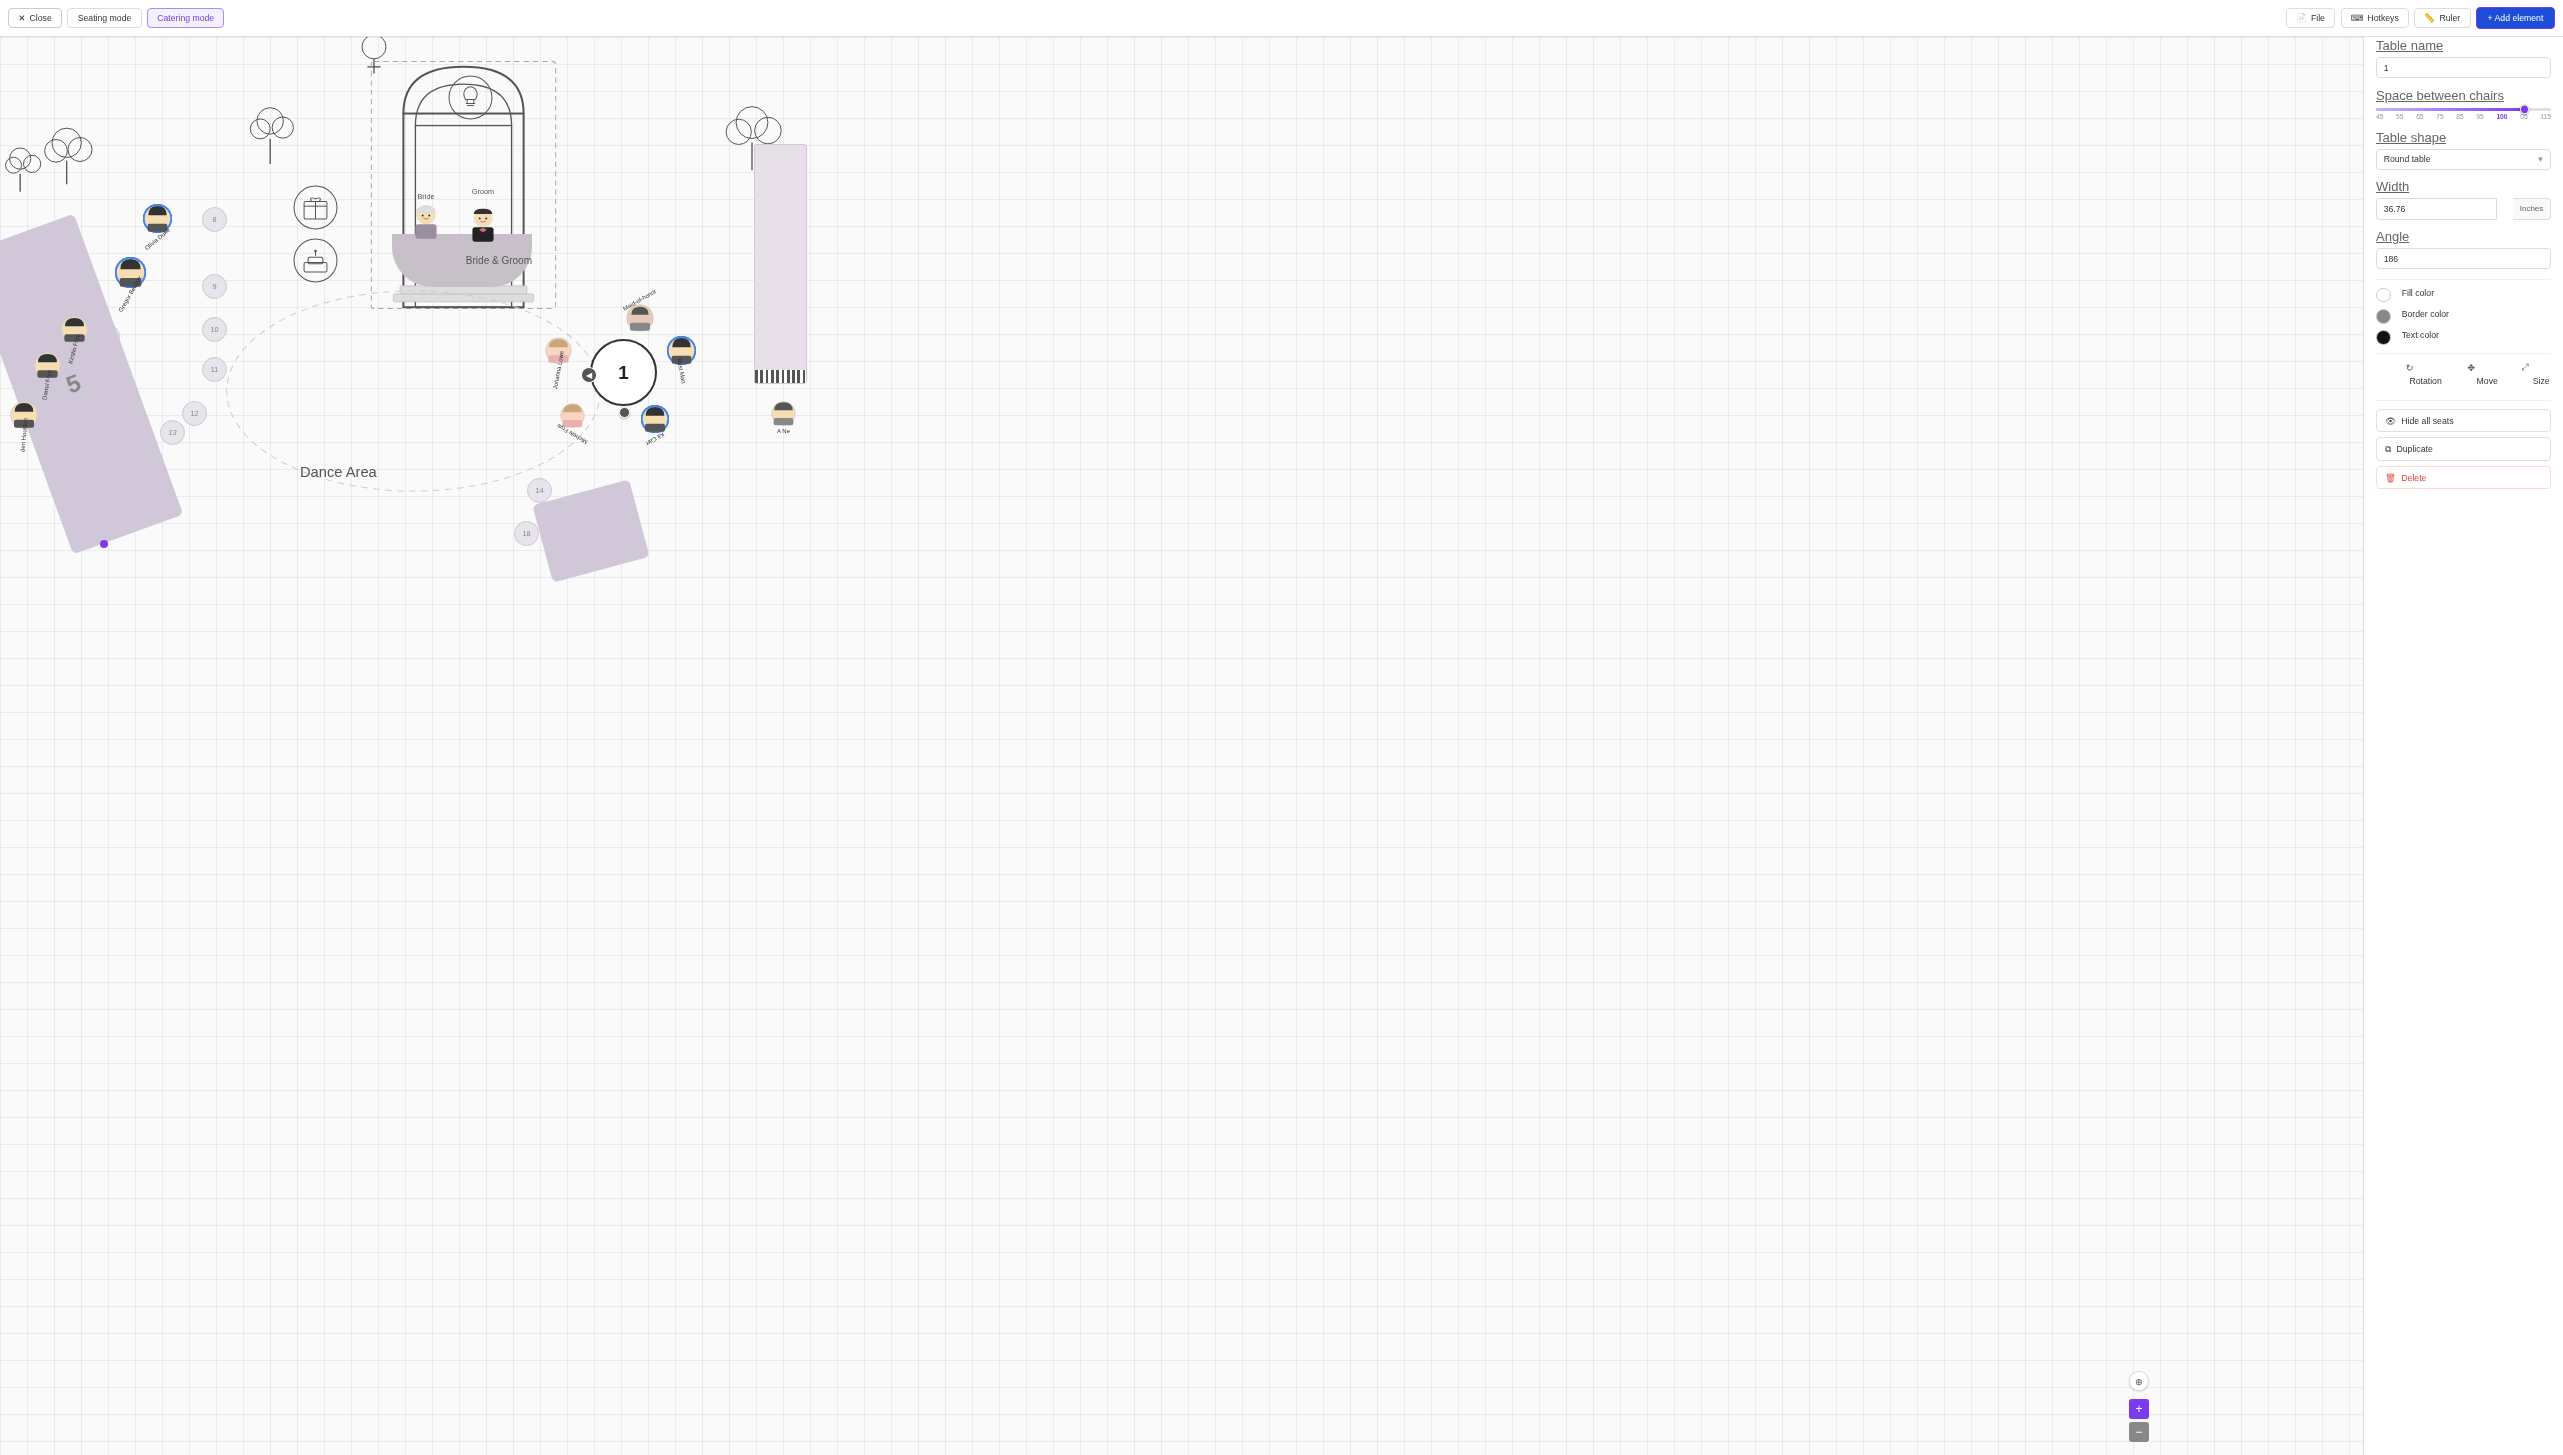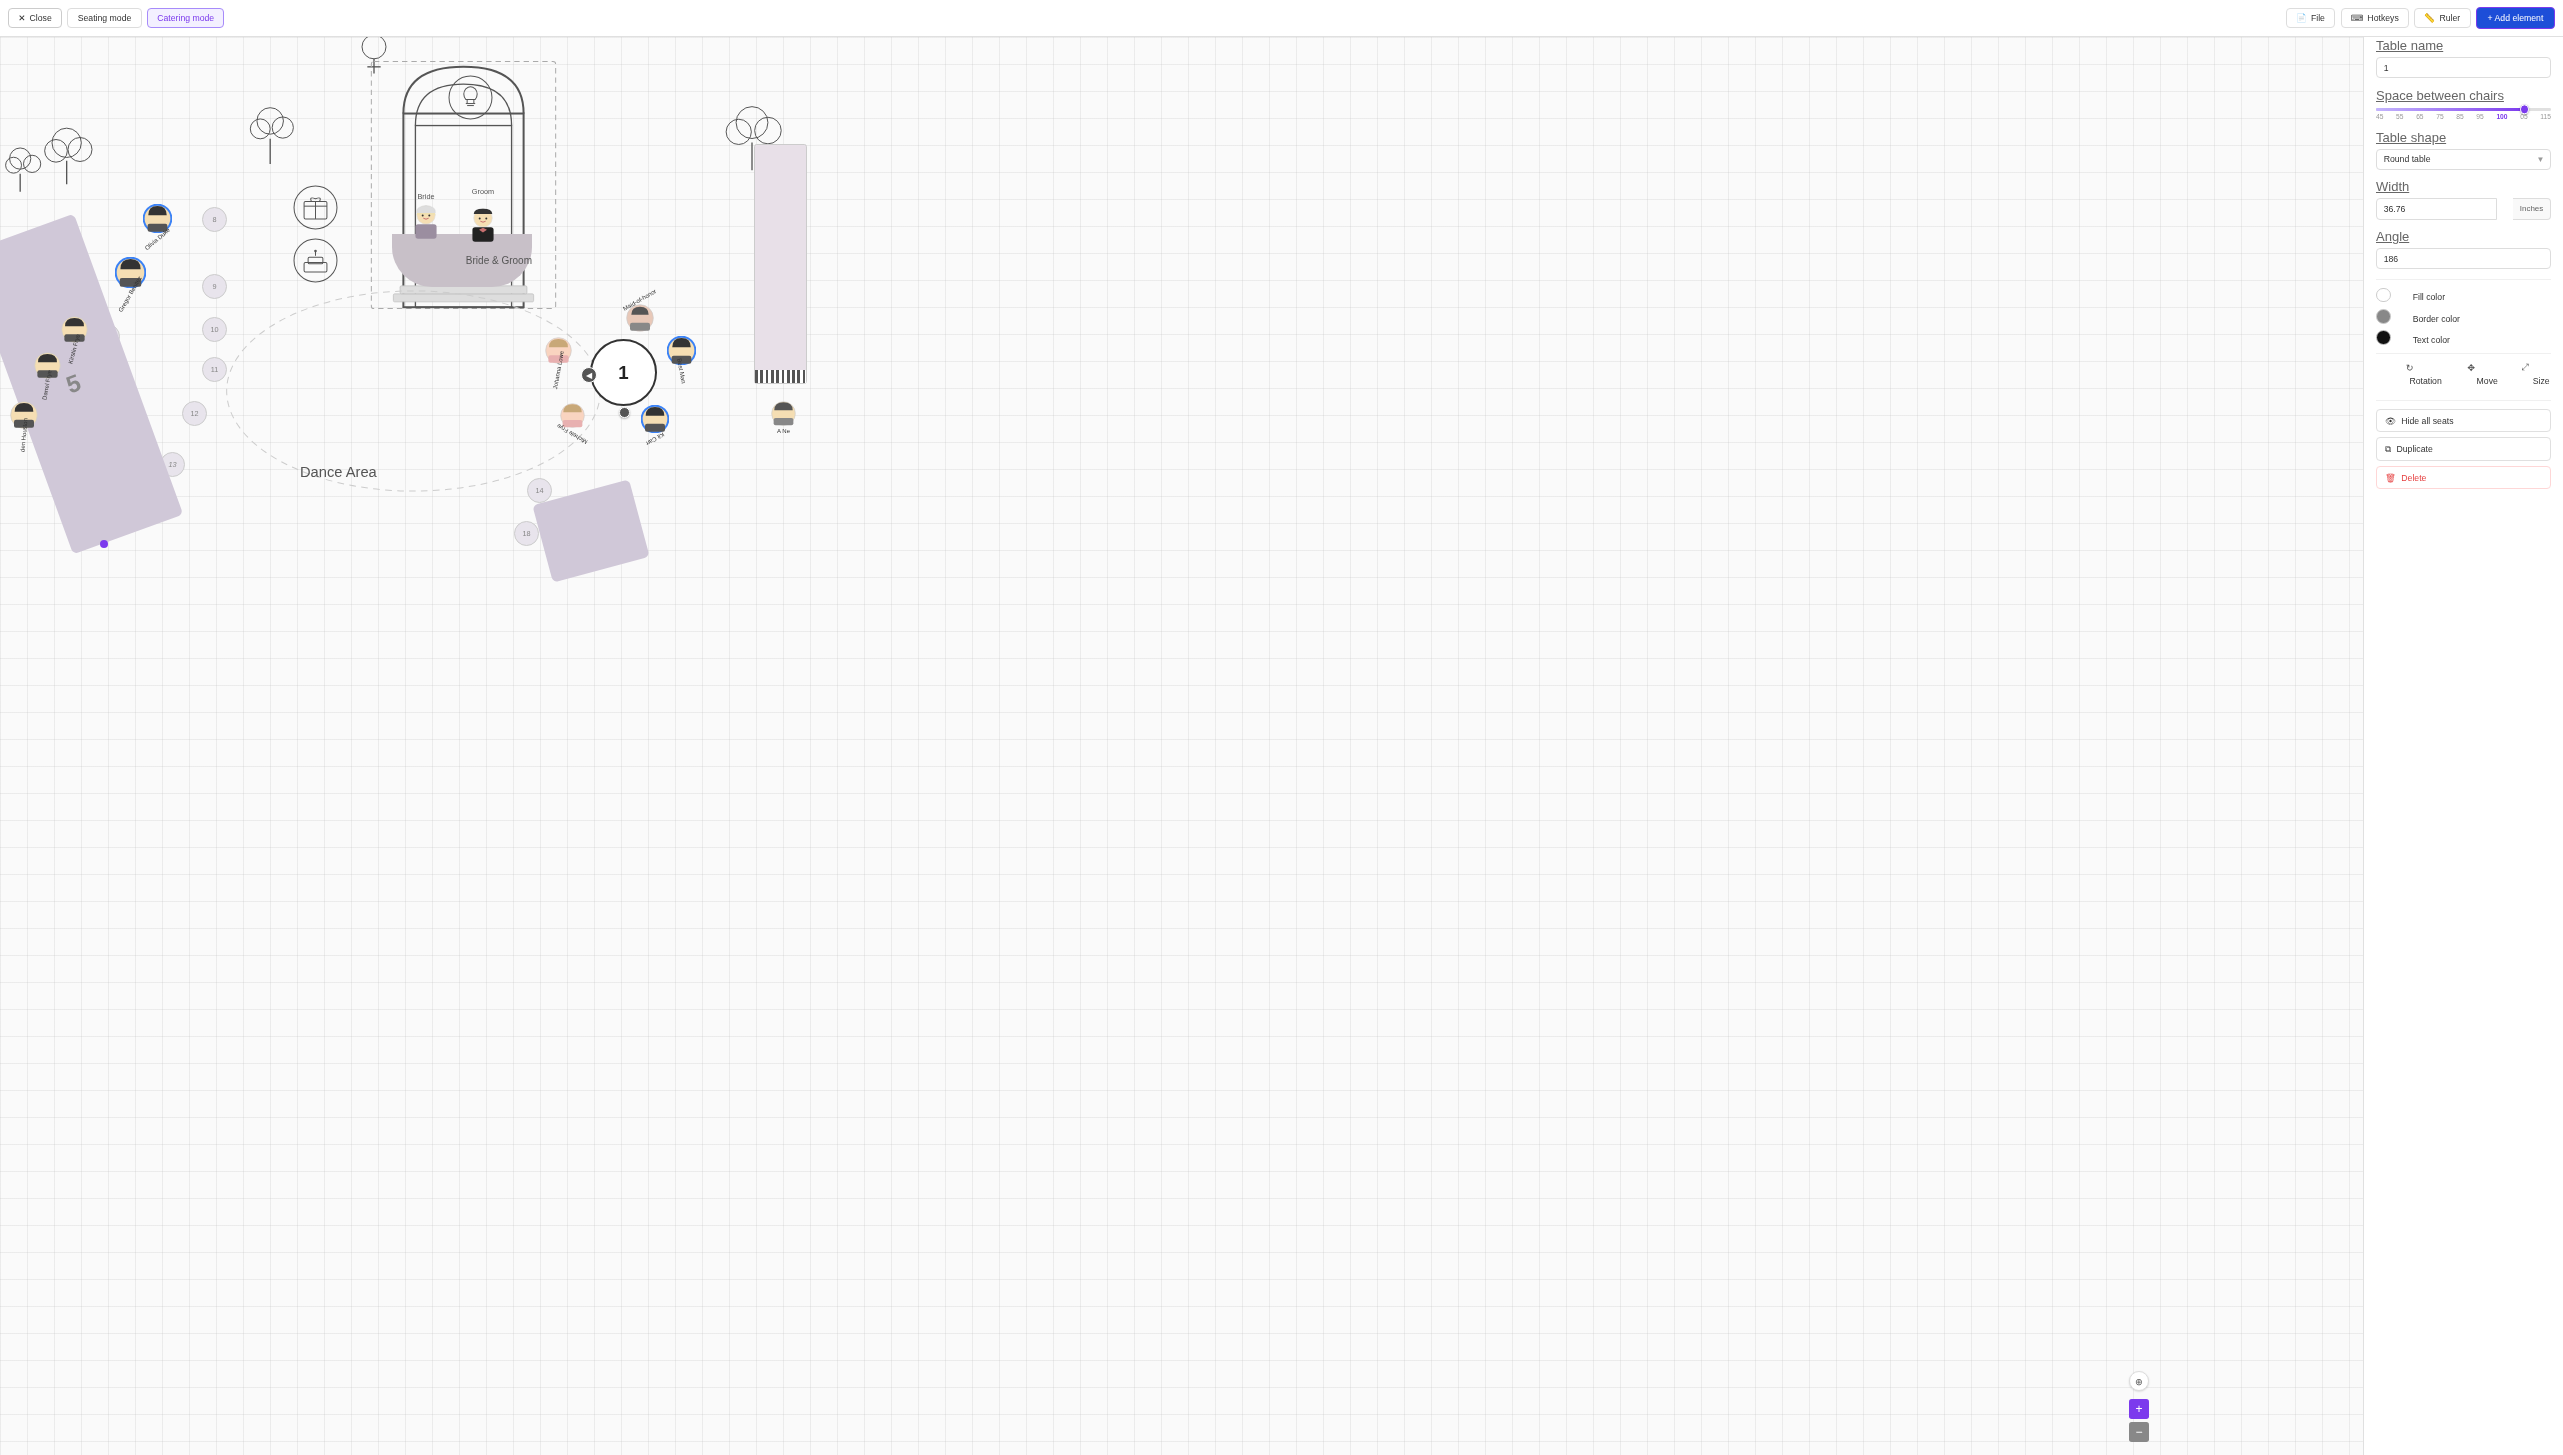--- a/index.html
+++ b/index.html
@@ -79,21 +79,21 @@
       pointer-events: none; color: #999; font-size: 8px;
     }
 
     .input-with-unit { display: flex; gap: 16px; }
     .input-with-unit .panel-input { border-radius: 4px 0 0 4px; flex: 1; }
     .unit-badge {
       padding: 4.7px 6.7px; border: 0.7px solid #ddd; border-left: none;
       border-radius: 0 4px 4px 0; background: #f9f9f9; font-size: 8px; color: #666;
     }
 
-    .color-row { display: flex; align-items: flex-end; gap: 22px; margin-bottom: 6.7px; }
+    .color-row { display: flex; align-items: flex-start; gap: 11px; margin-bottom: 6.7px; }
     .color-swatch {
       width: 14.7px; height: 14.7px; border-radius: 50%; border: 0.7px solid #ccc; flex-shrink: 0;
     }
     .color-label { font-size: 8.7px; color: #333; }
 
     .action-row {
       display: flex; align-items: center; gap: 5.3px; margin-bottom: 6.7px; cursor: pointer;
     }
     .action-icon { font-size: 9.3px; color: #555; }
     .action-label { font-size: 8.7px; color: #333; margin-left: 32px; }
@@ -329,21 +329,21 @@
     </div>
   <div class="small-table canvas-el" style="width:25px;height:25px;left:202px;top:280px;">
       <span>10</span>
     </div>
   <div class="small-table canvas-el" style="width:25px;height:25px;left:202px;top:320px;">
       <span>11</span>
     </div>
   <div class="small-table canvas-el" style="width:25px;height:25px;left:182px;top:364px;">
       <span>12</span>
     </div>
-  <div class="small-table canvas-el" style="width:25px;height:25px;left:160px;top:415px;font-style:italic;">
+  <div class="small-table canvas-el" style="width:25px;height:25px;left:160px;top:383px;font-style:italic;">
       <span>13</span>
     </div>
   <div class="small-table canvas-el" style="width:25px;height:25px;left:83px;top:461px;">
       <span>14</span>
     </div>
   <div class="small-table canvas-el" style="width:25px;height:25px;left:527px;top:441px;">
       <span>14</span>
     </div>
   <div class="small-table canvas-el" style="width:25px;height:25px;left:514px;top:484px;">
       <span>18</span>

